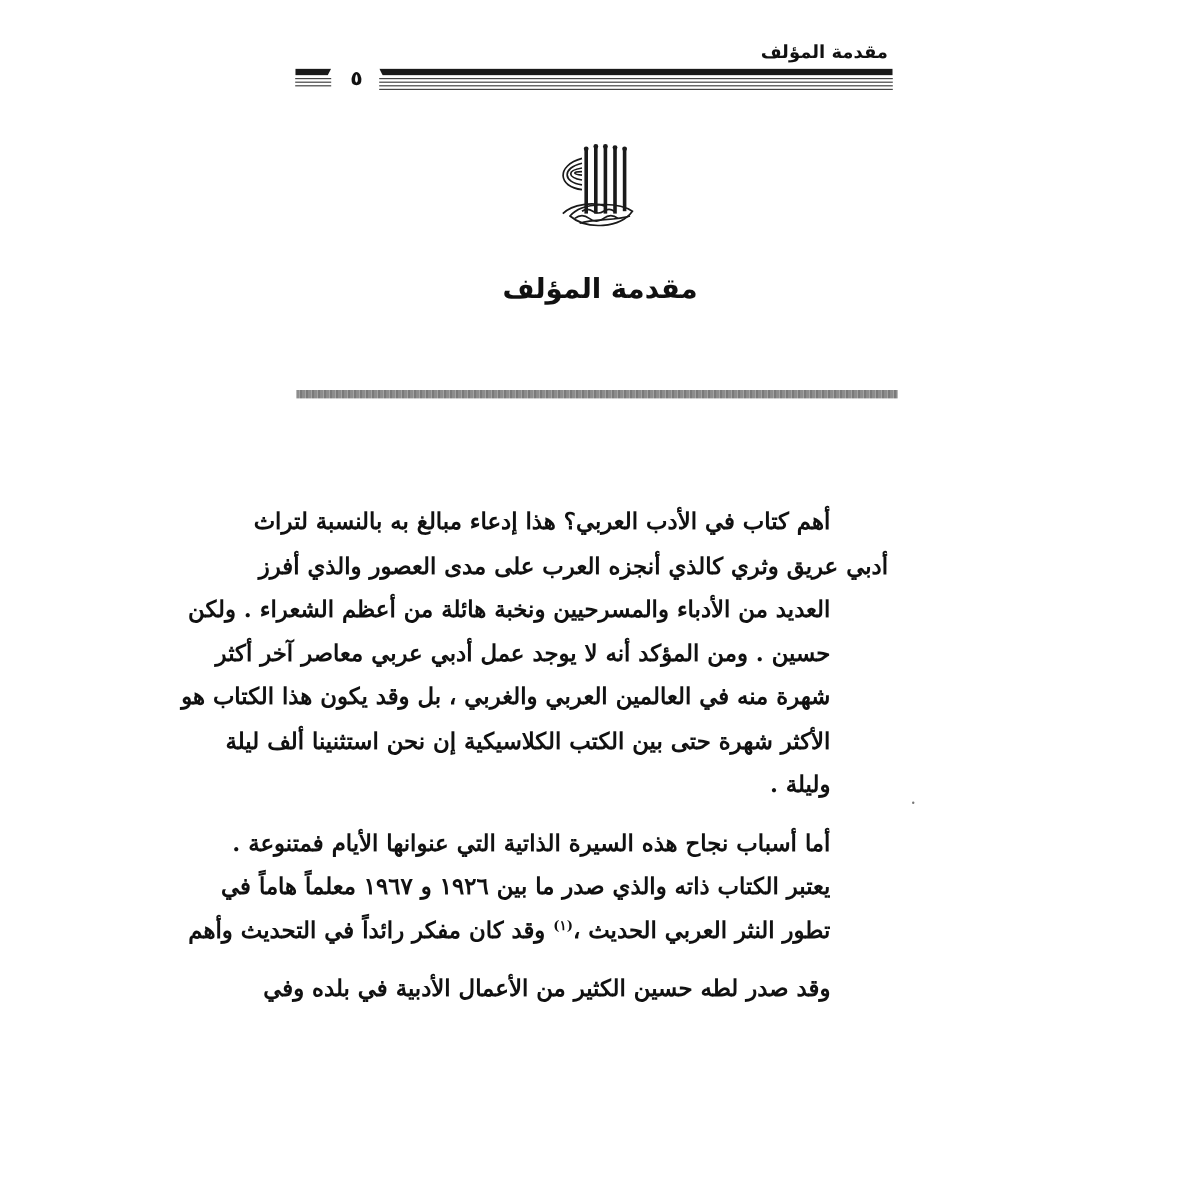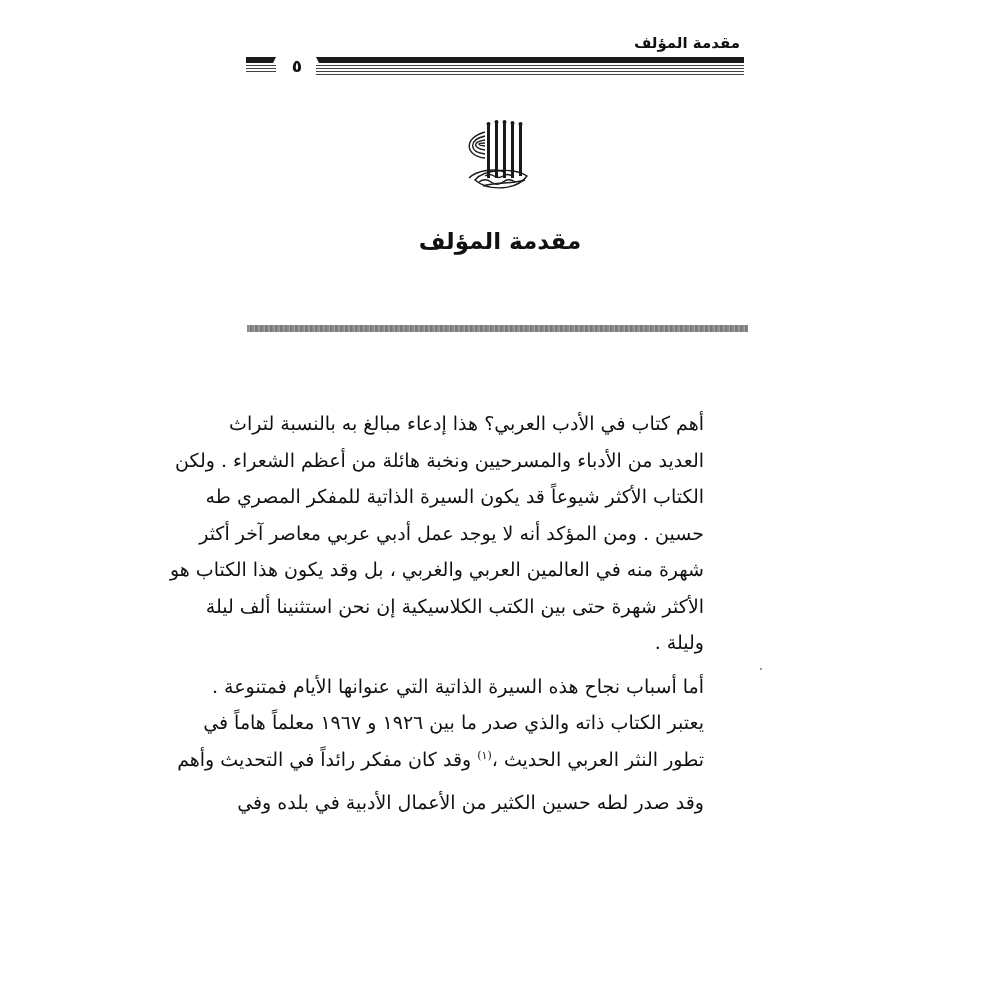--- a/index.html
+++ b/index.html
@@ -26,21 +26,21 @@
   .chapter-title { position: absolute; left: 0; right: 0; top: 228px; text-align: center;
                    font-size: 23px; font-weight: bold; direction: rtl; }
 
   .grey-rule { position: absolute; left: 247px; right: 252px; top: 325px; height: 7px;
                background: repeating-linear-gradient(90deg, #8c8c8c 0 2px, #a3a3a3 2px 3px, #7a7a7a 3px 5px); }
 
   
   .body-text { position: absolute; left: 244px; width: 508px; top: 405px;
                direction: rtl; text-align: justify; text-align-last: right;
                font-family: "DejaVu Serif", serif; font-size: 19px; line-height: 36.5px; }
-  .para { margin: 0; text-indent: 48px; }
+  .para { margin: 12px; text-indent: 48px; font-weight: bold; }
   .para + .para { margin-top: 7px; }
   .line { display: block; white-space: nowrap; text-align: justify; text-align-last: justify; }
   .line.last { text-align-last: right; }
   .footnote-ref { font-size: 11px; vertical-align: super; line-height: 0; }
   .speck { position: absolute; right: 238px; top: 668px; width: 2px; height: 2px; background: #777; border-radius: 1px; }
 </style>
 </head>
 <body>
 
 <div class="page">
@@ -88,22 +88,22 @@
     </g>
   </svg>
 
   <div class="chapter-title">مقدمة المؤلف</div>
 
   <div class="grey-rule"></div>
 
   <div class="body-text">
     <div class="para">
       <span class="line">أهم كتاب في الأدب العربي؟ هذا إدعاء مبالغ به بالنسبة لتراث</span>
+      <span class="line" style="text-indent:0">أدبي عريق وثري كالذي أنجزه العرب على مدى العصور والذي أفرز</span>
       <span class="line">العديد من الأدباء والمسرحيين ونخبة هائلة من أعظم الشعراء . ولكن</span>
-      <span class="line">الكتاب الأكثر شيوعاً قد يكون السيرة الذاتية للمفكر المصري طه</span>
       <span class="line">حسين . ومن المؤكد أنه لا يوجد عمل أدبي عربي معاصر آخر أكثر</span>
       <span class="line">شهرة منه في العالمين العربي والغربي ، بل وقد يكون هذا الكتاب هو</span>
       <span class="line">الأكثر شهرة حتى بين الكتب الكلاسيكية إن نحن استثنينا ألف ليلة</span>
       <span class="line last">وليلة .</span>
     </div>
     <div class="para">
       <span class="line">أما أسباب نجاح هذه السيرة الذاتية التي عنوانها الأيام فمتنوعة .</span>
       <span class="line">يعتبر الكتاب ذاته والذي صدر ما بين ١٩٢٦ و ١٩٦٧ معلماً هاماً في</span>
       <span class="line"><span>تطور النثر العربي الحديث ،</span><span class="footnote-ref">(١)</span> <span>وقد كان مفكر رائداً في التحديث وأهم</span></span>
     </div>

